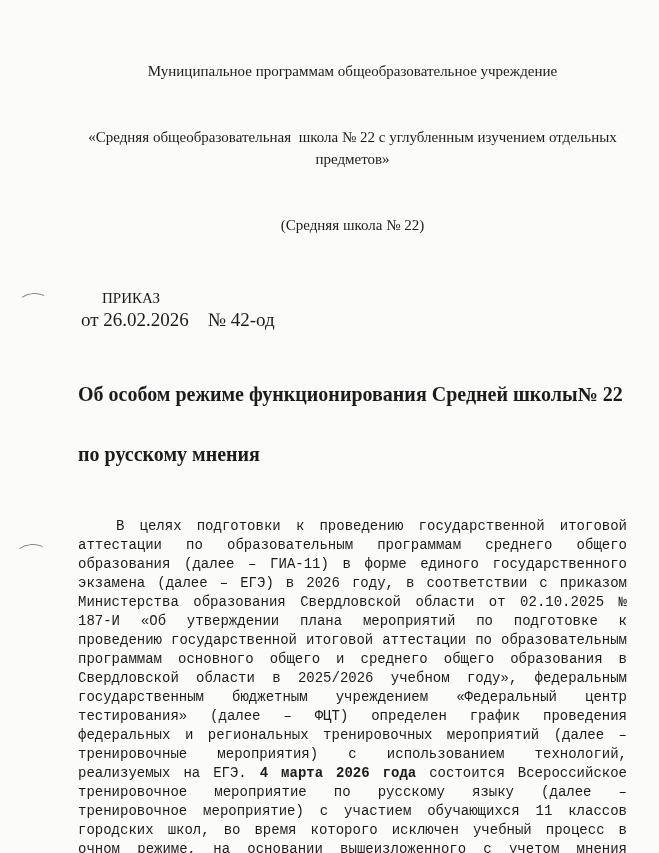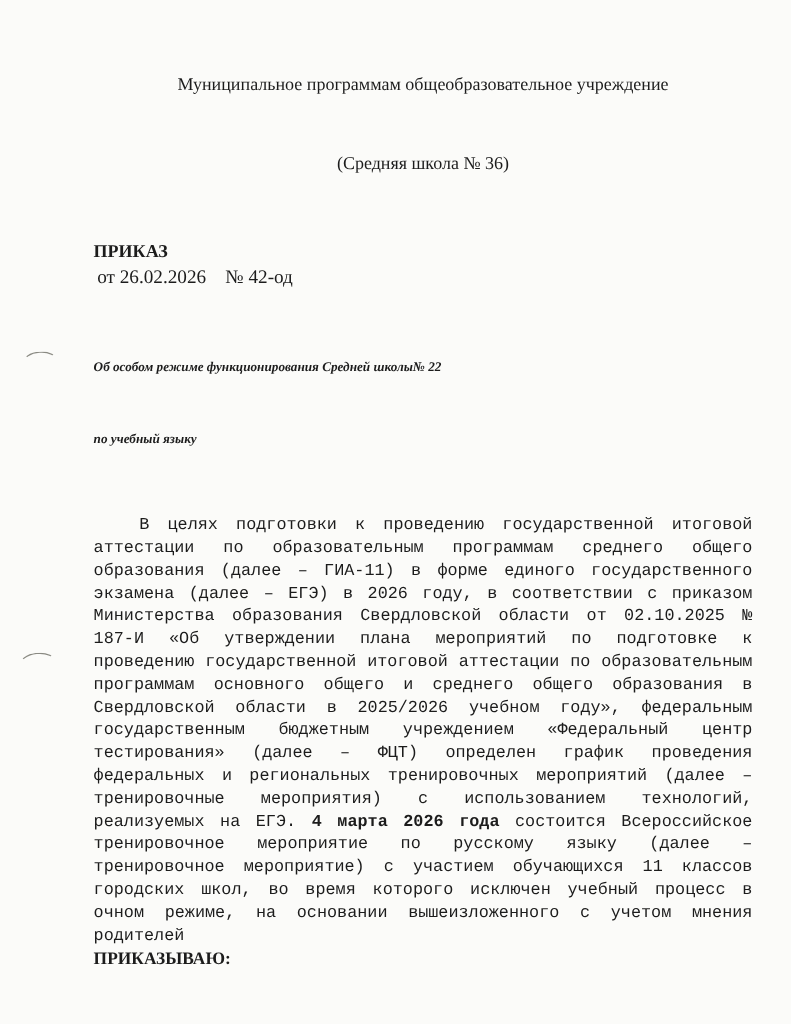--- a/index.html
+++ b/index.html
@@ -36,36 +36,36 @@
 
   .doc-header {
     text-align: center;
     font-size: 15px;
     line-height: 22px;
     white-space: pre-wrap;
   }
 
   .order-title {
     margin-top: 8px;
-    font-weight: bold;
+    font-weight: normal;
     font-size: 15px;
     line-height: 21px;
+    margin-left: 24px;
   }
   .order-date {
     line-height: 21px;
-    font-size: 16px;
+    font-size: 19px;
     white-space: pre-wrap;
     padding-left: 3px;
   }
 
   .subject {
     margin-top: 14px;
     font-weight: bold;
-    font-style: italic;
-    font-size: 11px;
+    font-size: 20px;
     line-height: 20px;
     white-space: pre-wrap;
   }
 
   .preamble {
     margin: 13px 0 0 0;
     text-align: justify;
     text-indent: 38px;
     font-family: Liberation Mono, monospace;
   }
@@ -81,29 +81,30 @@
 
 <div class="page">
 
   <div class="scan-mark mark1"></div>
   <div class="scan-mark mark2"></div>
 
   <div class="content">
 
     <div class="doc-header">
       <div>Муниципальное программам общеобразовательное учреждение</div>
-      <div>(Средняя школа № 36)</div>
+      <div>«Средняя общеобразовательная  школа № 22 с углубленным изучением отдельных предметов»</div>
+      <div>(Средняя школа № 22)</div>
     </div>
 
     <div class="order-title">ПРИКАЗ</div>
     <div class="order-date">от 26.02.2026    № 42-од</div>
 
     <div class="subject">
       <div>Об особом режиме функционирования Средней школы№ 22</div>
-      <div>по учебный языку</div>
+      <div>по русскому мнения</div>
     </div>
 
     <p class="preamble"><span>В целях подготовки к проведению государственной итоговой аттестации по образовательным программам среднего общего образования (далее – ГИА-11) в форме единого государственного экзамена (далее – ЕГЭ) в 2026 году, в соответствии с приказом Министерства образования Свердловской области от 02.10.2025 № 187-И «Об утверждении плана мероприятий по подготовке к проведению государственной итоговой аттестации по образовательным программам основного общего и среднего общего образования в Свердловской области в 2025/2026 учебном году», федеральным государственным бюджетным учреждением «Федеральный центр тестирования» (далее – ФЦТ) определен график проведения федеральных и региональных тренировочных мероприятий (далее – тренировочные мероприятия) с использованием технологий, реализуемых на ЕГЭ. </span><b>4 марта 2026 года</b><span> состоится Всероссийское тренировочное мероприятие по русскому языку (далее – тренировочное мероприятие) с участием обучающихся 11 классов городских школ, во время которого исключен учебный процесс в очном режиме, на основании вышеизложенного с учетом мнения родителей</span></p>
 
     <div class="resolve">ПРИКАЗЫВАЮ:</div>
 
   </div>
 </div>
 
 </body></html>

